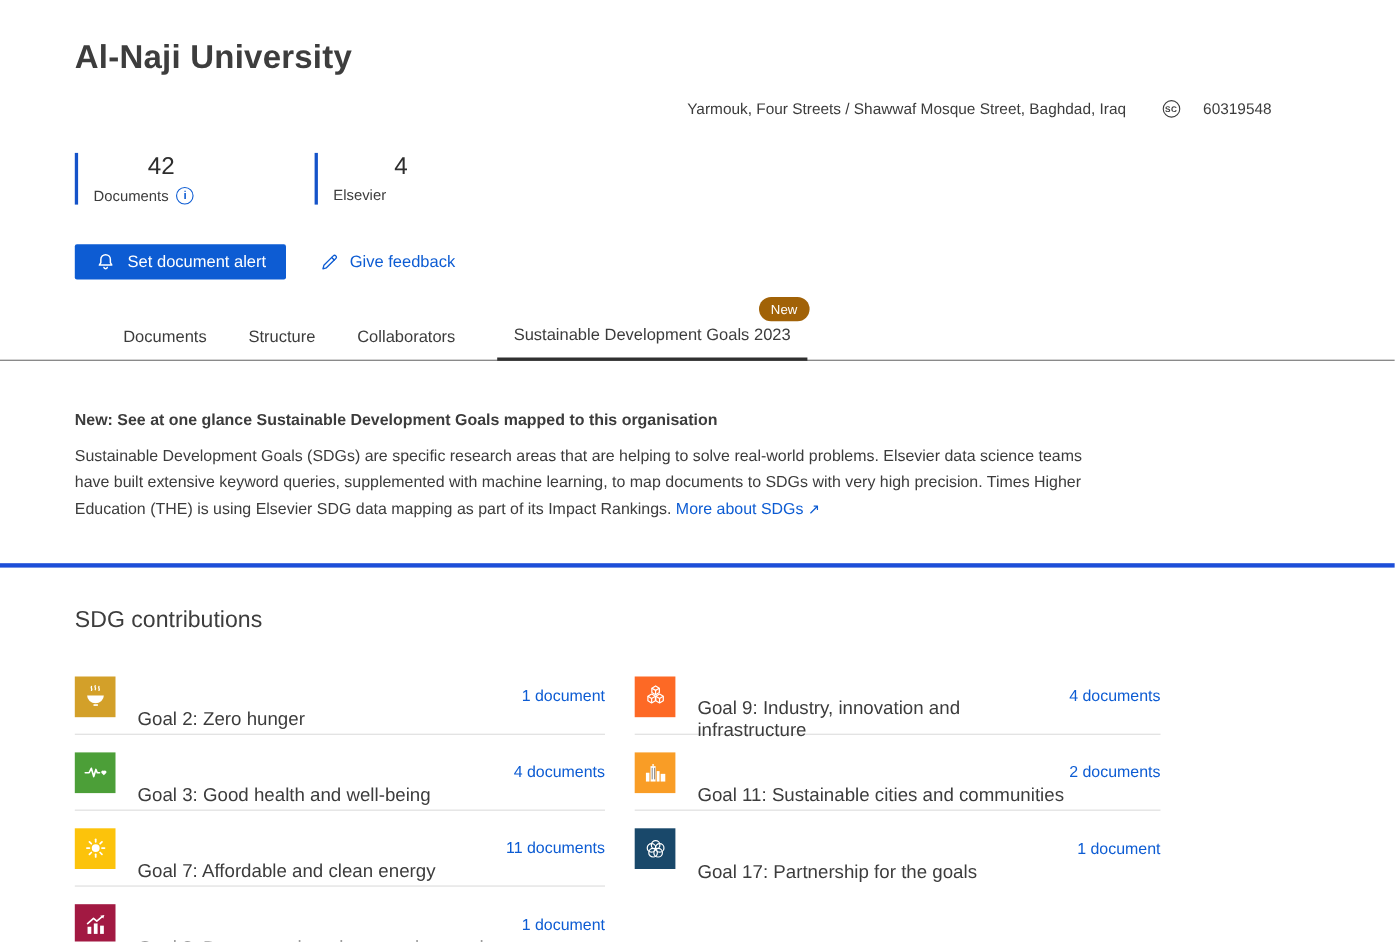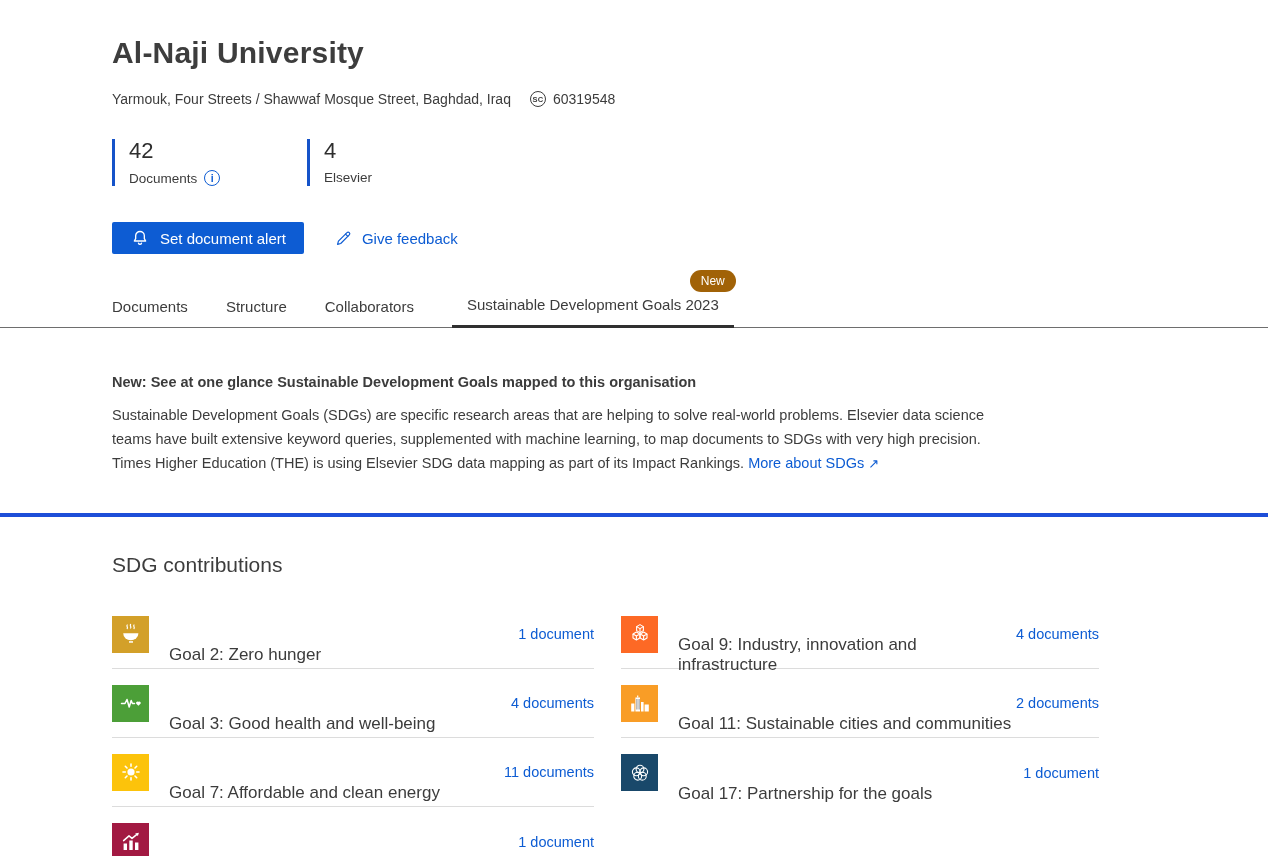--- a/index.html
+++ b/index.html
@@ -1,31 +1,31 @@
 <!DOCTYPE html>
 <html><head>
 <meta charset="utf-8">
 <style>
   * { margin:0; padding:0; box-sizing:border-box; }
   html,body { width:1268px; height:856px; background:#fff; overflow:hidden;
     font-family:"Liberation Sans", sans-serif; color:#3c3c3c; }
 
-  .pad { padding-left:112px; padding-right:112px; }
+  .pad { padding-left:68px; padding-right:112px; }
 
   
   .hdr { padding-top:36px; }
   .page-title { font-size:30px; font-weight:700; color:#3d3d3d; letter-spacing:.2px; }
-  .addr-line { margin-top:21px; font-size:14px; display:flex; align-items:center; gap:7px; }
+  .addr-line { margin-top:21px; font-size:14px; display:flex; align-items:center; gap:21px;justify-content:flex-end; }
   .sc-badge { display:inline-flex; align-items:center; justify-content:center;
     width:16px; height:16px; border:1.3px solid #3c3c3c; border-radius:50%;
     font-size:7.5px; font-weight:700; letter-spacing:.3px; margin-left:12px; }
   .scopus-id { font-size:14px; }
 
   
-  .stats { margin-top:32px; display:flex; gap:55px; }
+  .stats { margin-top:32px; display:flex; gap:78px;text-align:center; }
   .stat { border-left:3px solid #1553c9; padding-left:14px; min-width:140px; }
   .stat-value { font-size:22px; line-height:24px; color:#2e2e2e; }
   .stat-label { margin-top:7px; font-size:13.5px; display:flex; align-items:center; gap:7px; }
   .info-icon { display:inline-flex; align-items:center; justify-content:center;
     width:16px; height:16px; border:1.4px solid #0d5cd3; border-radius:50%;
     color:#0d5cd3; font-size:10.5px; font-weight:700; cursor:pointer; }
 
   
   .actions { margin-top:36px; display:flex; align-items:center; gap:30px; }
   .btn-primary { display:inline-flex; align-items:center; gap:10px; background:#0d5cd3;

